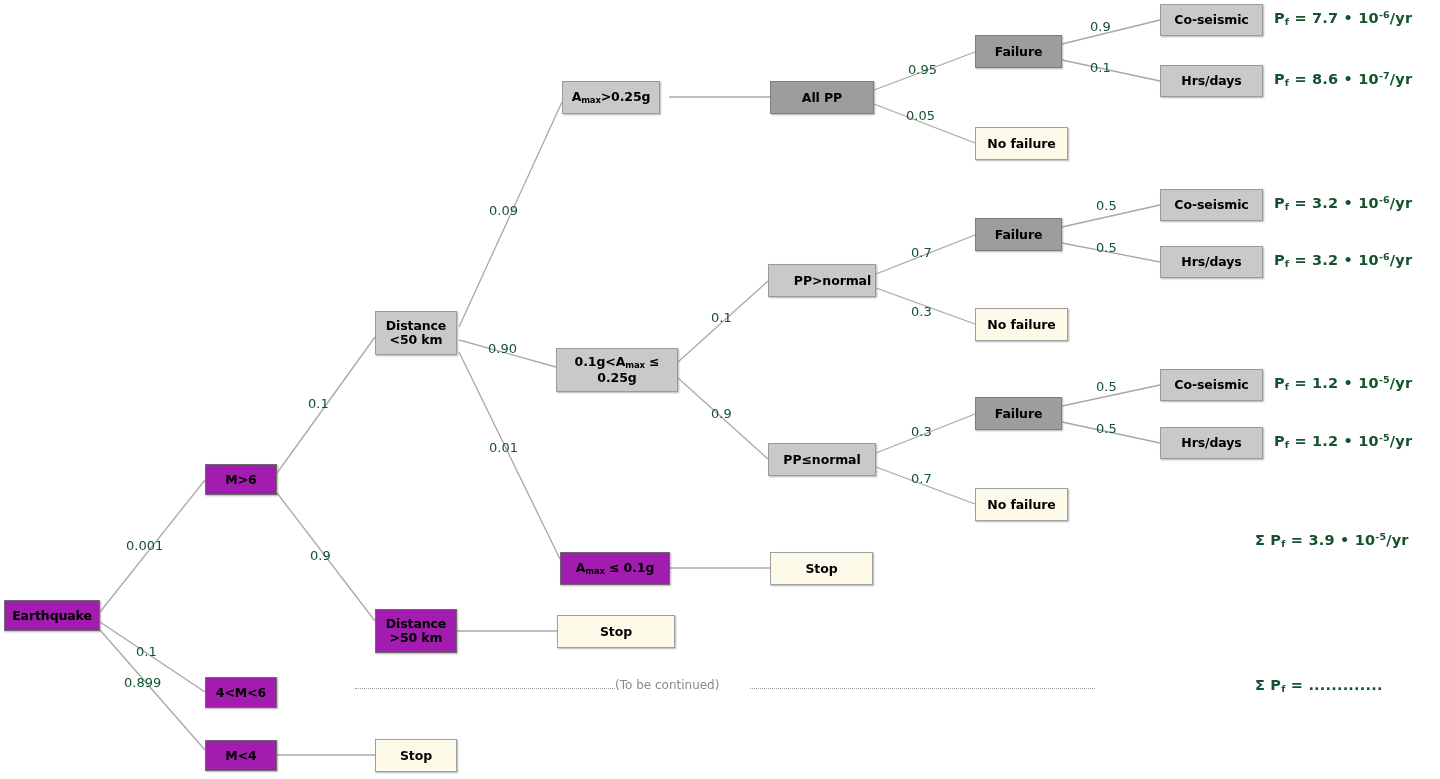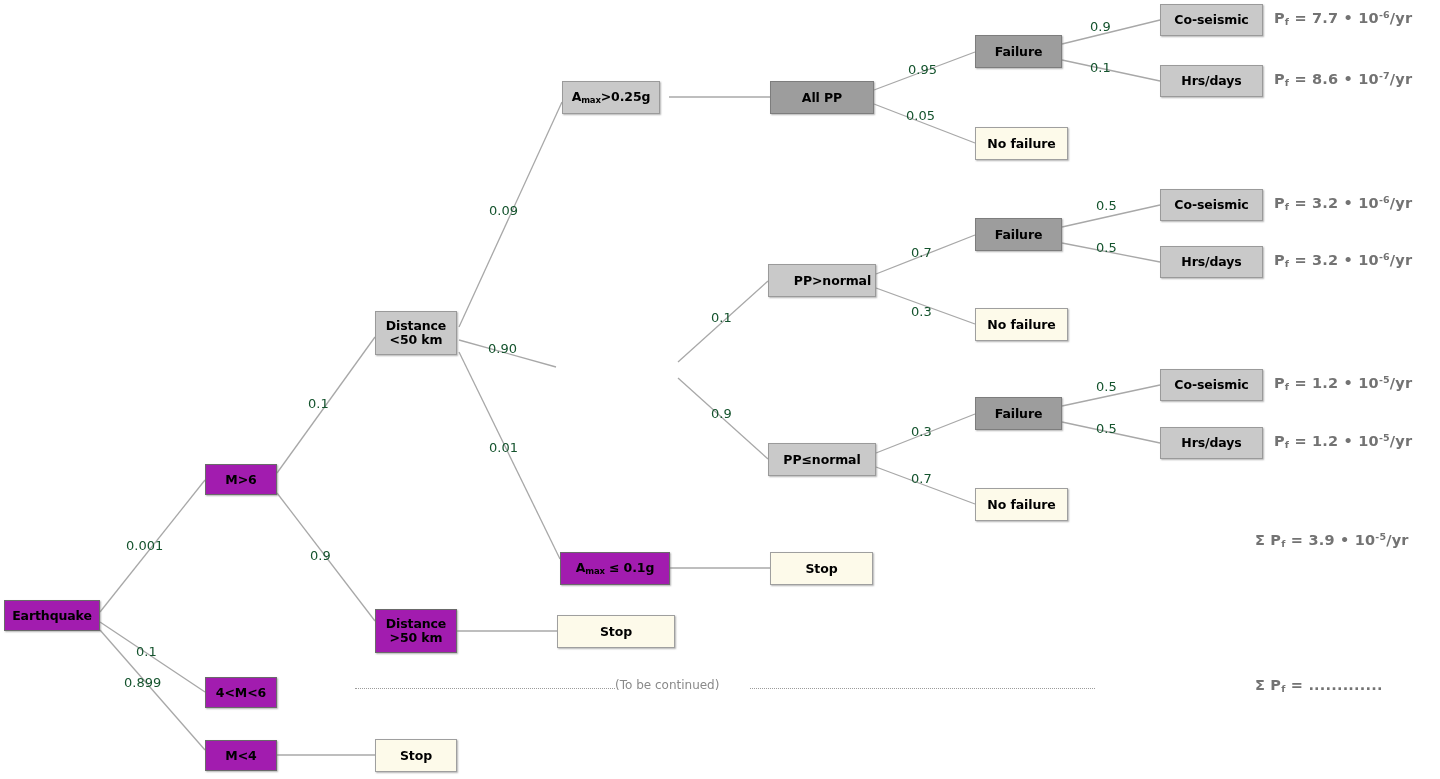--- a/index.html
+++ b/index.html
@@ -61,21 +61,21 @@
     font-size: 13px;
     color: #14532d;
     font-family: "DejaVu Sans", "Liberation Sans", sans-serif;
     white-space: nowrap;
     font-weight: normal;
   }
   .pf {
     position: absolute;
     font-size: 14.5px;
     font-weight: bold;
-    color: #737373;
+    color: #14532d;
     white-space: nowrap;
     font-family: "DejaVu Sans", "Liberation Sans", sans-serif;
     letter-spacing: 0.2px;
   }
   .pf sub {
     font-size: 9.5px;
     vertical-align: -0.18em;
   }
   .pf sup {
     font-size: 9.5px;
@@ -185,20 +185,24 @@
 
   <div class="node dark" style="left:375px; top:609px; width:82px; height:44px; flex-direction:column;">
     <span>Distance</span>
     <span>&gt;50 km</span>
   </div>
 
   <div class="node light" style="left:562px; top:81px; width:98px; height:33px;">
     <span>A<sub class="nsub">max</sub>&gt;0.25g</span>
   </div>
 
+  <div class="node light" style="left:556px; top:348px; width:122px; height:44px; flex-direction:column;">
+    <span>0.1g&lt;A<sub class="nsub">max</sub> ≤</span>
+    <span>0.25g</span>
+  </div>
 
   <div class="node dark" style="left:560px; top:552px; width:110px; height:33px;justify-content:center;">
     <span>A<sub class="nsub">max</sub> ≤ 0.1g</span>
   </div>
 
   <div class="node mid" style="left:770px; top:81px; width:104px; height:33px;">
     <span>All PP</span>
   </div>
 
   <div class="node light" style="left:768px; top:264px; width:108px; height:33px;padding-left:24px;">

